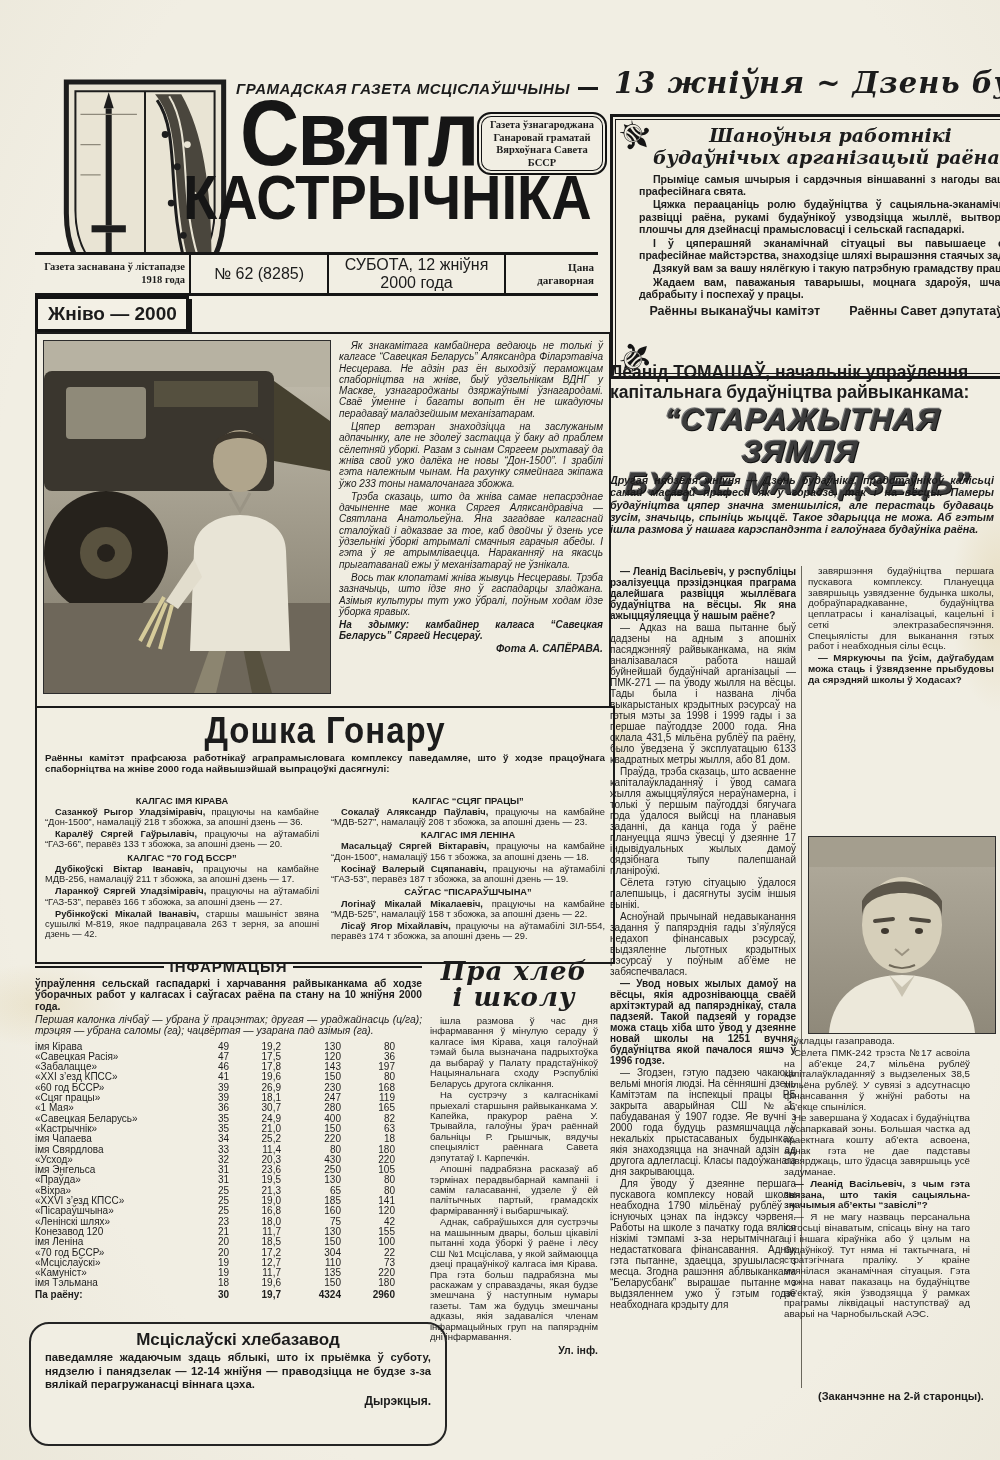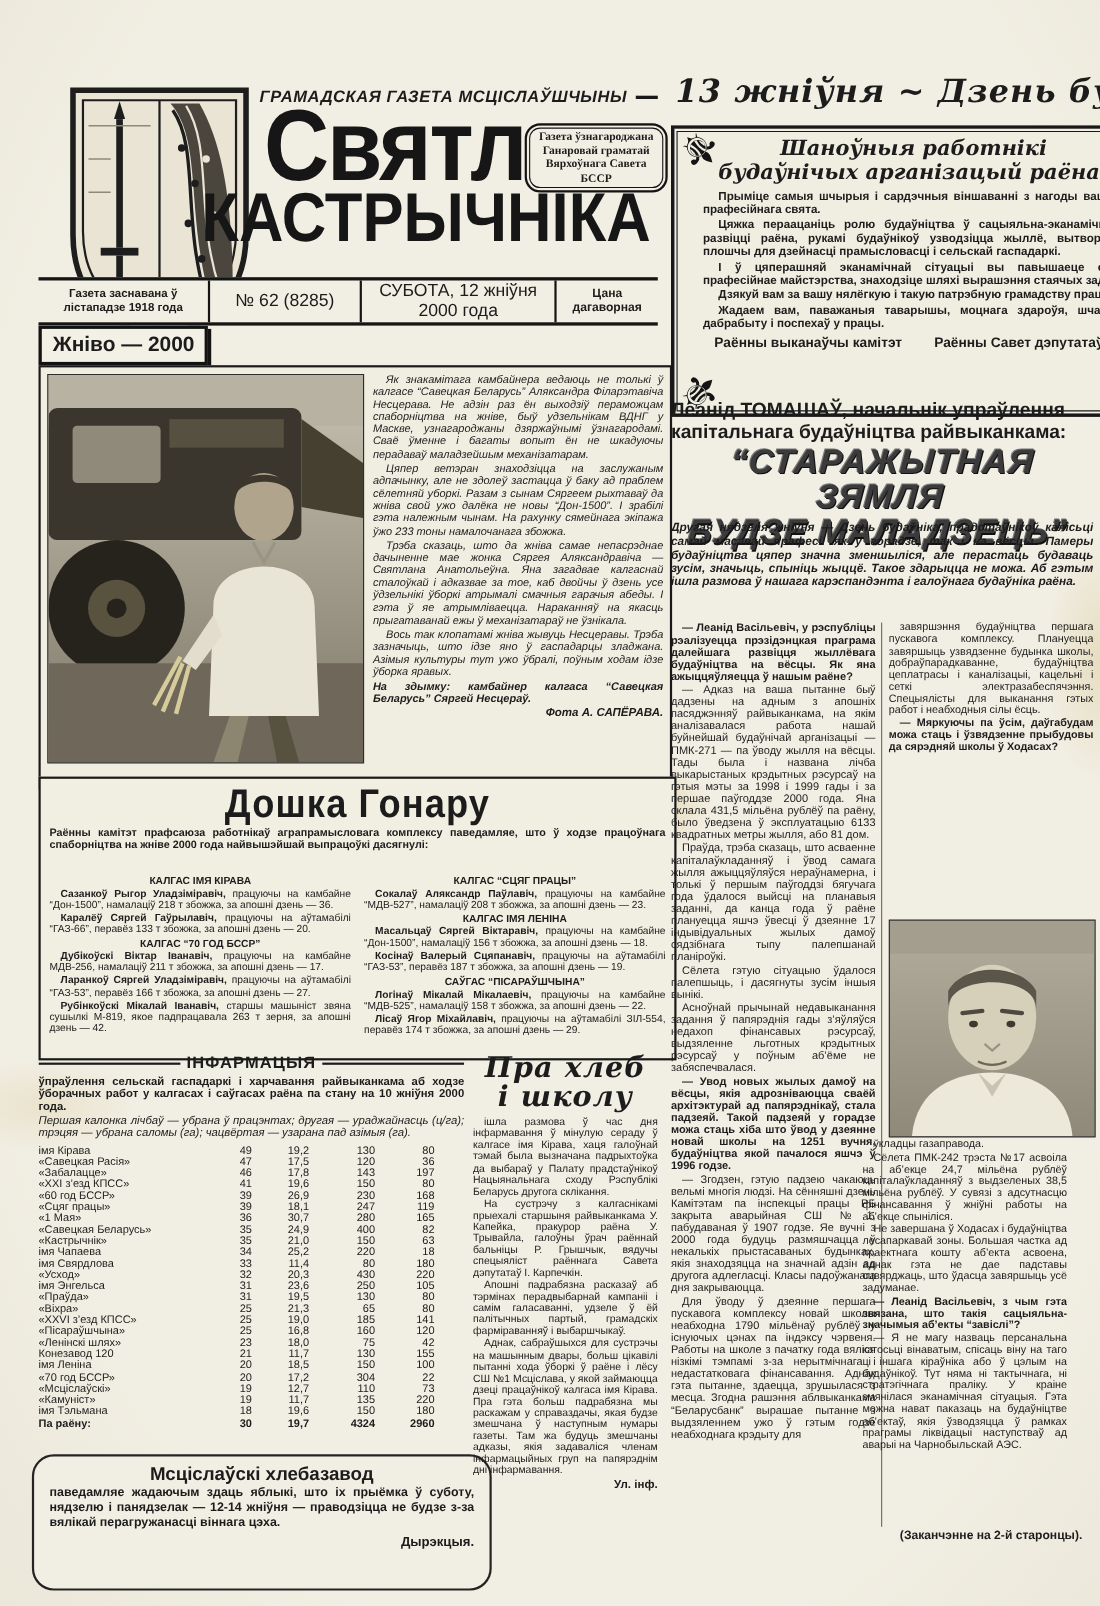--- a/index.html
+++ b/index.html
@@ -17,21 +17,21 @@
   .bold-para{font-weight:bold;}
   
   .tagline-row{display:flex;align-items:center;gap:8px;font-weight:bold;font-style:italic;font-size:15px;letter-spacing:.5px;}
   .tagline-row .rule{flex:1;height:3px;background:#191919;}
   .np-title{font-weight:900;color:#161616;transform:scaleY(1.12);transform-origin:top left;letter-spacing:-2px;line-height:.9;}
   .badge{border:2px solid #131313;border-radius:14px;padding:5px 4px 4px;text-align:center;
     font-family:"Liberation Serif",serif;font-weight:bold;font-size:10.5px;line-height:1.2;box-shadow:0 0 0 2px #f1eee3 inset, 0 0 0 3px #131313 inset;background:#f1eee3;}
   .info-bar{display:flex;border-top:3px solid #151515;border-bottom:3px solid #151515;background:#f1eee3;}
   .info-cell{display:flex;align-items:center;justify-content:center;text-align:center;padding:2px 4px;}
   .info-cell+.info-cell{border-left:2px solid #151515;}
-  .serifb{font-family:Liberation Sans, sans-serif;font-weight:bold;}
+  .serifb{font-family:Liberation Serif, serif;font-weight:bold;text-align:right;}
   
   .harvest-label{border:3px solid #131313;background:#f3f0e5;display:flex;align-items:center;padding-left:10px;
     font-weight:bold;font-size:19px;box-shadow:3px 3px 0 #131313;}
   .harvest-box{border:2px solid #1a1a1a;background:#f0ede1;padding:6px;overflow:hidden;}
   .harvest-box .txt{font-style:italic;font-size:10px;line-height:1.13;}
   .harvest-box .txt p{text-indent:12px;margin-bottom:2px;}
   .photo-frame{border:1px solid #2d2d2d;overflow:hidden;background:#9a9486;}
   .credit{text-align:right;font-weight:bold;font-style:italic;font-size:10.5px;}
   
   .honor-box{border:2px solid #1a1a1a;background:#f1eee2;padding:3px 8px;overflow:hidden;}

